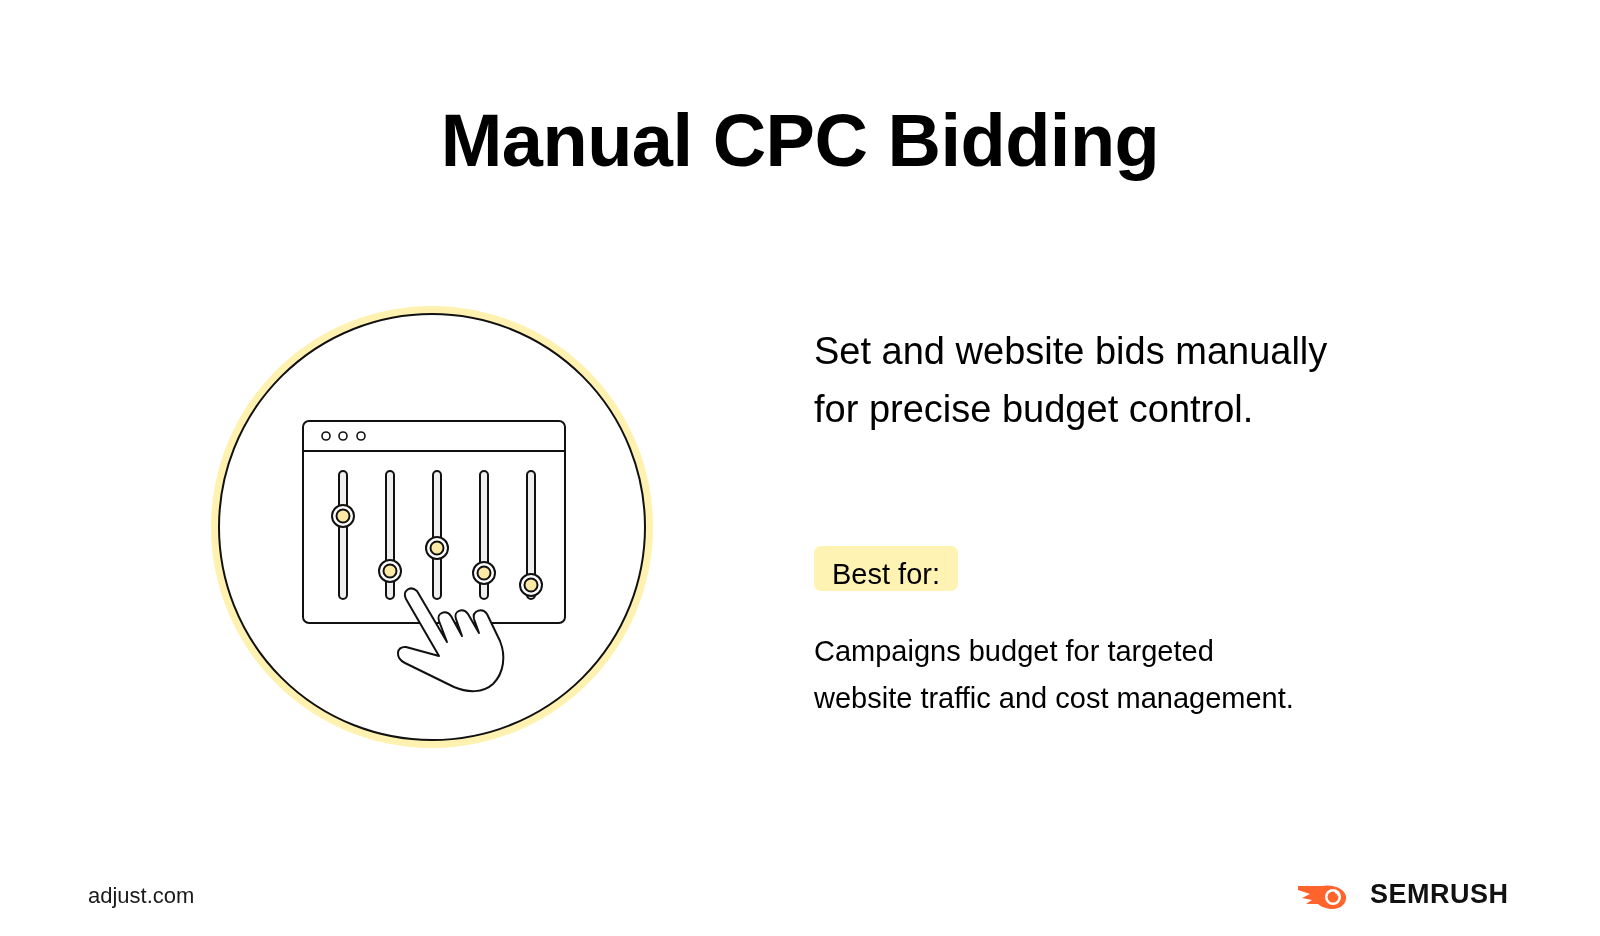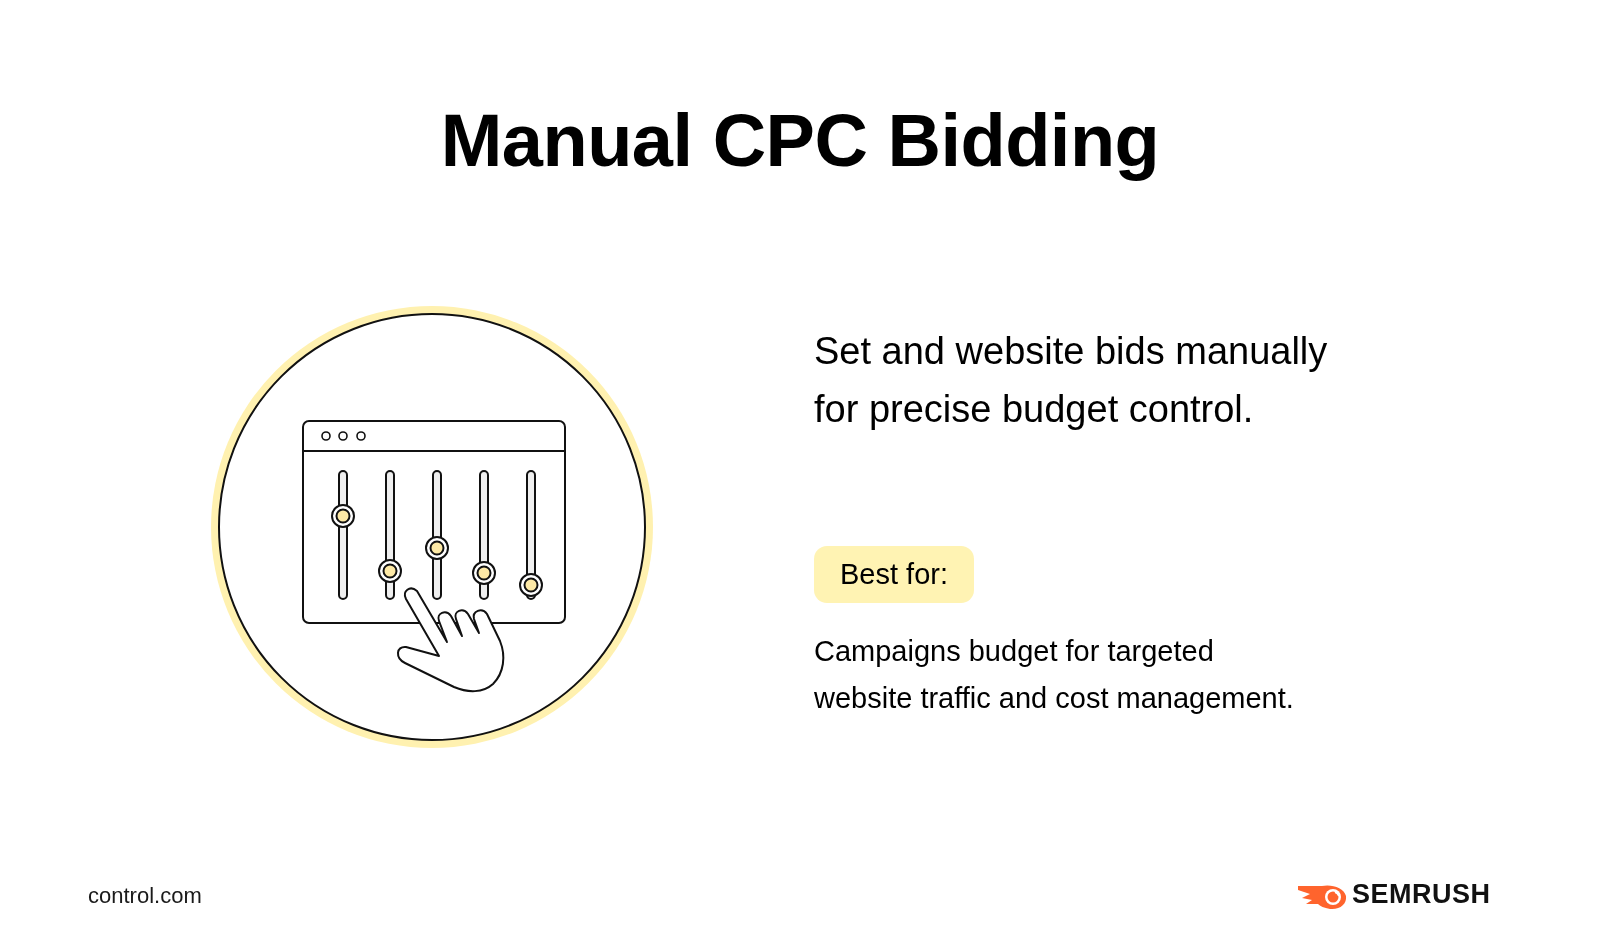--- a/index.html
+++ b/index.html
@@ -31,24 +31,24 @@
       left: 814px; top: 322px;
       width: 600px;
       font-size: 38px;
       line-height: 58px;
       font-weight: 400;
       margin: 0;
     }
     .badge {
       position: absolute;
       left: 814px; top: 546px;
-      height: 57px;
-      padding: 0 26px;
+      height: 45px;
+      padding: 0 18px;
       background: #fff3b3;
-      border-radius: 13px;
+      border-radius: 7px;
       font-size: 29px;
       line-height: 57px;
     }
     .best-desc {
       position: absolute;
       left: 814px; top: 628px;
       width: 620px;
       font-size: 29px;
       line-height: 47px;
       margin: 0;
@@ -56,21 +56,21 @@
     .footer-url {
       position: absolute;
       left: 88px; top: 883px;
       font-size: 22px;
       color: #1a1a1a;
     }
     .logo {
       position: absolute;
       left: 1296px; top: 879px;
       display: flex; align-items: center;
-      gap: 4px;
+      gap: 22px;
     }
     .logo-text {
       font-size: 27px;
       font-weight: 700;
       letter-spacing: 0.5px;
       color: #111111;
     }
   </style>
 </head>
 <body>
@@ -119,21 +119,21 @@
   <span>for precise budget control.</span>
 </p>
 
 <div class="badge">Best for:</div>
 
 <p class="best-desc">
   <span>Campaigns budget for targeted</span><br>
   <span>website traffic and cost management.</span>
 </p>
 
-<div class="footer-url">control.com</div>
+<div class="footer-url">adjust.com</div>
 
 <div class="logo">
   <svg width="52" height="30" viewBox="0 0 52 30">
     <path d="M2 6 L26 6 C36 4 48 8 50 16 C51 24 44 30 34 29 C28 28 24 26 22 24 L10 24 L16 20 L6 18 L14 14 L2 10 Z" fill="#ff642d"></path>
     <circle cx="37" cy="17" r="8" fill="#ffffff"></circle>
     <circle cx="37" cy="17" r="5.5" fill="#ff642d"></circle>
     <path d="M39 12 a6 6 0 0 1 4 4" stroke="#fff" stroke-width="2" fill="none"></path>
   </svg>
   <span class="logo-text">SEMRUSH</span>
 </div>

